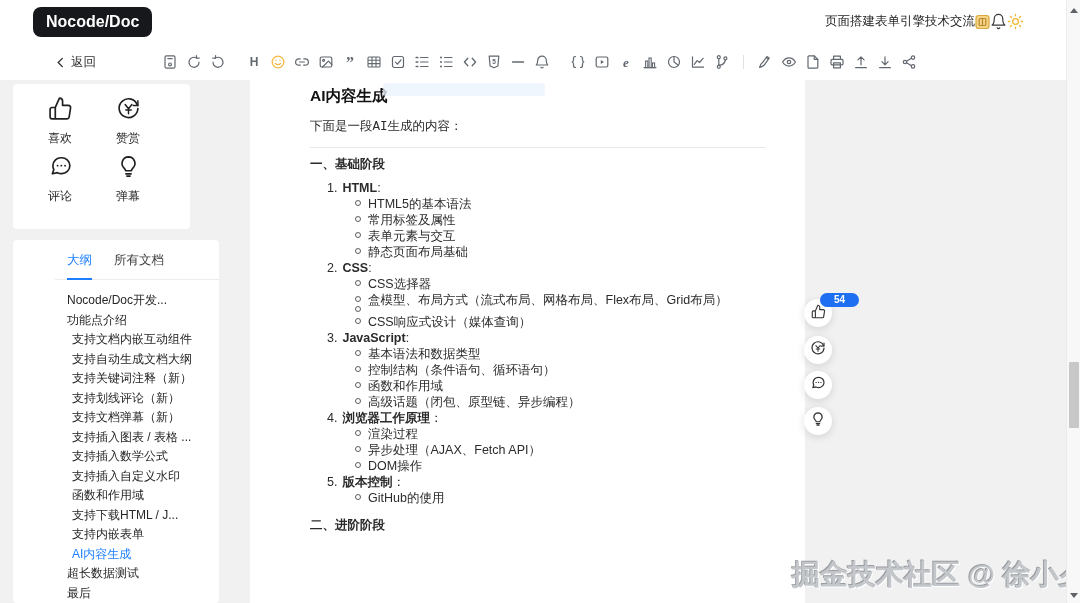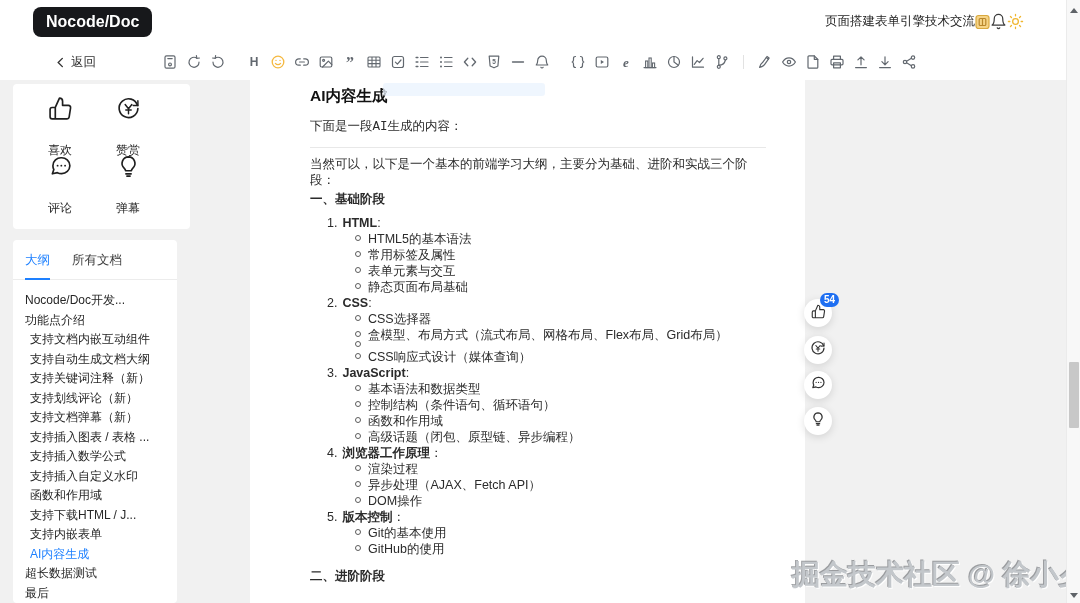--- a/index.html
+++ b/index.html
@@ -18,24 +18,24 @@
   
   .toolbar{position:absolute;top:44px;left:0;width:1066px;height:36px;background:#fff;
     display:flex;align-items:center;}
   .back{margin-left:55px;display:flex;align-items:center;gap:5px;font-size:12.5px;color:#333;}
   .tools{margin-left:66px;display:flex;align-items:center;gap:8px;}
   .ti{width:16px;height:16px;display:flex;align-items:center;justify-content:center;flex:none;}
   .ti svg{display:block;}
   .tgap{margin-left:12px;}
   .tdiv{width:1px;height:14px;background:#e2e2e2;margin:0 5px;flex:none;}
   
-  .card{position:absolute;left:13px;background:#fff;border-radius:4px;width:164px;}
+  .card{position:absolute;left:13px;background:#fff;border-radius:4px;width:164px;padding-left:42px;}
   .card-actions{top:84px;height:133px;display:grid;grid-template-columns:68px 68px;
     grid-auto-rows:58px;padding:12px 0 0 13px;}
-  .act{display:flex;flex-direction:column;align-items:center;justify-content:flex-start;gap:17px;cursor:pointer;}
+  .act{display:flex;flex-direction:column;align-items:center;justify-content:flex-start;gap:5px;cursor:pointer;}
   .act .lbl{font-size:12px;color:#1f1f1f;}
   .card-outline{top:240px;height:363px;overflow:hidden;}
   .tabs{display:flex;gap:22px;padding:12px 12px 0 12px;font-size:12.5px;}
   .tab{padding-bottom:9px;color:#3c3c3c;cursor:pointer;}
   .tab.active{color:#1e80ff;border-bottom:2px solid #1e80ff;}
   .tab-divider{height:1px;background:#ececec;margin-top:-1px;}
   .outline{padding-top:11px;}
   .o-item{font-size:12px;font-weight:normal;color:#262626;line-height:19.5px;white-space:nowrap;
     overflow:hidden;cursor:pointer;}
   .o-item.lv0{padding-left:12px;}
@@ -54,21 +54,21 @@
   .sec2{font-weight:bold;margin:11px 0 9px 0;}
   .oli{padding-left:17px;}
   .oli .num{margin-right:5px;}
   .b-item{padding-left:45px;display:flex;align-items:baseline;}
   .b-item .dot{width:4px;height:4px;border:1.2px solid #5c5c5c;border-radius:50%;flex:none;
     margin-right:7px;transform:translateY(-2px);}
   
   .fab{position:absolute;left:804px;width:28px;height:28px;border-radius:50%;background:#fff;
     box-shadow:0 2px 8px rgba(0,0,0,.13);display:flex;align-items:center;justify-content:center;cursor:pointer;}
   .badge{position:absolute;left:820px;top:293px;background:#1e6ff2;color:#fff;font-size:10px;
-    line-height:14px;border-radius:8px;padding:0 4px;z-index:3;font-weight:bold;}
+    line-height:14px;border-radius:8px;padding:0 14px;z-index:3;font-weight:bold;}
   
   .watermark{position:absolute;left:792px;top:556px;font-size:28px;font-weight:bold;white-space:nowrap;
     color:#c3c7cb;text-shadow:-1px -1px 0 rgba(96,100,105,.6),1px 1px 0 #ffffff;letter-spacing:0;}
   
   .scrollbar{position:absolute;right:0;top:0;width:13px;height:603px;background:#f8f8f8;
     border-left:1px solid #ebebeb;}
   .sb-thumb{position:absolute;right:1px;top:362px;width:10px;height:66px;background:#c8c8c8;border-radius:1px;}
   .sb-up{position:absolute;top:8px;right:2px;width:0;height:0;border-left:4px solid transparent;
     border-right:4px solid transparent;border-bottom:5px solid #5f6368;}
   .sb-down{position:absolute;bottom:5px;right:2px;width:0;height:0;border-left:4px solid transparent;
@@ -364,21 +364,20 @@
       <div class="o-item lv0">最后</div>
     </div>
 </div>
 
 <div class="content">
   <div class="sel-remnant"></div>
   <div class="doc">
     <h1 class="doc-title">AI内容生成</h1>
     <p class="intro">下面是一段AI生成的内容：</p>
     <hr class="divider">
-    <p class="lead">当然可以，以下是一个基本的前端学习大纲，主要分为基础、进阶和实战三个阶段：</p>
     <div class="sec">一、基础阶段</div>
     <div>
         <div class="oli"><span class="num">1.</span><b>HTML</b><span>:</span></div>
         <div class="b-item">
           <span class="dot"></span>
           <span>HTML5的基本语法</span>
         </div>
         <div class="b-item">
           <span class="dot"></span>
           <span>常用标签及属性</span>
@@ -431,24 +430,20 @@
         </div>
         <div class="b-item">
           <span class="dot"></span>
           <span>异步处理（AJAX、Fetch API）</span>
         </div>
         <div class="b-item">
           <span class="dot"></span>
           <span>DOM操作</span>
         </div>
         <div class="oli"><span class="num">5.</span><b>版本控制</b><span>：</span></div>
-        <div class="b-item">
-          <span class="dot"></span>
-          <span>Git的基本使用</span>
-        </div>
         <div class="b-item">
           <span class="dot"></span>
           <span>GitHub的使用</span>
         </div>
       </div>
     <div class="sec2">二、进阶阶段</div>
 
   </div>
 </div>
 

